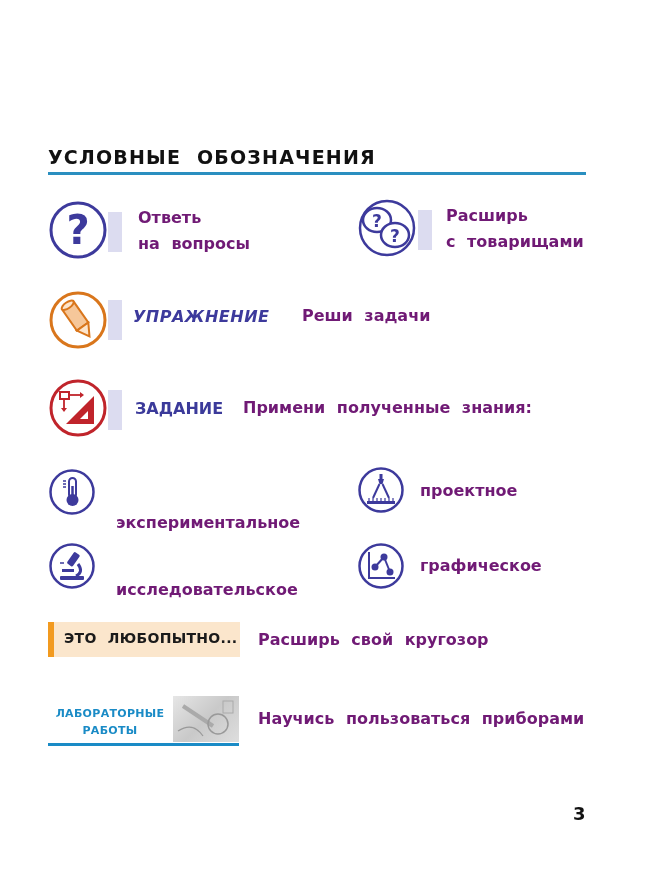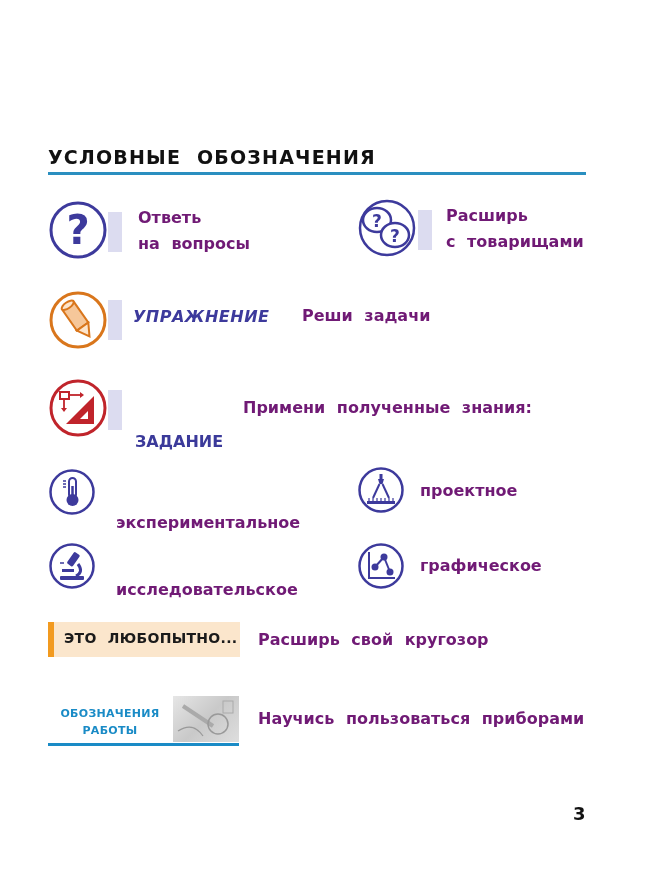--- a/index.html
+++ b/index.html
@@ -5,21 +5,21 @@
   html, body { margin:0; padding:0; }
   body { width:650px; height:869px; background:#ffffff; position:relative; overflow:hidden;
          font-family:"DejaVu Sans", sans-serif; color:#1a1a1a; }
   .abs { position:absolute; }
   .title { left:48px; top:146px; font-size:19px; font-weight:bold; letter-spacing:1.2px; word-spacing:8px; color:#111; }
   .title-rule { left:48px; top:172px; width:538px; height:3px; background:#2a8fc0; }
   .icon { width:60px; height:60px; }
   .tab { width:14px; height:40px; background:#dcdcf0; }
   .txt { font-size:16px; font-weight:bold; word-spacing:6px; color:#701a75; line-height:26px; }
   .kw-blue { font-size:16px; font-weight:bold; color:#3d3a9c; letter-spacing:0.5px;font-style:italic; }
-  .kw-purple { font-size:16px; font-weight:bold; color:#3b3a9a;margin-top:33px; }
+  .kw-purple { font-size:16px; font-weight:bold; color:#3b3a9a; }
   .small-icon { width:48px; height:48px; }
   .curious { left:48px; top:622px; width:192px; height:35px; background:#fbe6cc; }
   .curious-bar { left:48px; top:622px; width:6px; height:35px; background:#f29a1f; }
   .curious-text { left:64px; top:630px; font-size:14px; font-weight:bold; color:#1a1a1a; word-spacing:6px; letter-spacing:0.3px; }
   .lab-box { left:48px; top:696px; width:190px; height:48px; }
   .lab-text { left:48px; top:705px; width:124px; text-align:center; font-size:11px; font-weight:bold; color:#1a8bc6; line-height:17px; letter-spacing:0.3px; }
   .lab-img { left:173px; top:696px; width:66px; height:46px; background:linear-gradient(135deg,#e6e6e6,#c9c9c9 50%,#dedede); }
   .lab-rule { left:48px; top:743px; width:191px; height:3px; background:#1a8bc6; }
   .page-num { left:573px; top:803px; font-size:18px; font-weight:bold; color:#111; }
 </style>
@@ -125,21 +125,21 @@
 </svg>
 <div class="abs txt" style="left:420px;top:553px;">графическое</div>
 
 <div class="abs curious"></div>
 <div class="abs curious-bar"></div>
 <div class="abs curious-text">ЭТО ЛЮБОПЫТНО...</div>
 <div class="abs txt" style="left:258px;top:627px;">Расширь свой кругозор</div>
 
 <div class="abs lab-box"></div>
 <div class="abs lab-text">
-  <div>ОБОЗНАЧЕНИЯ</div>
+  <div>ЛАБОРАТОРНЫЕ</div>
   <div>РАБОТЫ</div>
 </div>
 <div class="abs lab-img">
   <svg width="66" height="46" viewBox="0 0 66 46">
     <line x1="10" y1="10" x2="40" y2="30" stroke="#aaa" stroke-width="4"></line>
     <circle cx="45" cy="28" r="10" fill="none" stroke="#999" stroke-width="1.5"></circle>
     <path d="M5,35 Q20,25 30,40" fill="none" stroke="#999" stroke-width="1.2"></path>
     <rect x="50" y="5" width="10" height="12" fill="none" stroke="#aaa" stroke-width="1"></rect>
   </svg>
 </div>

